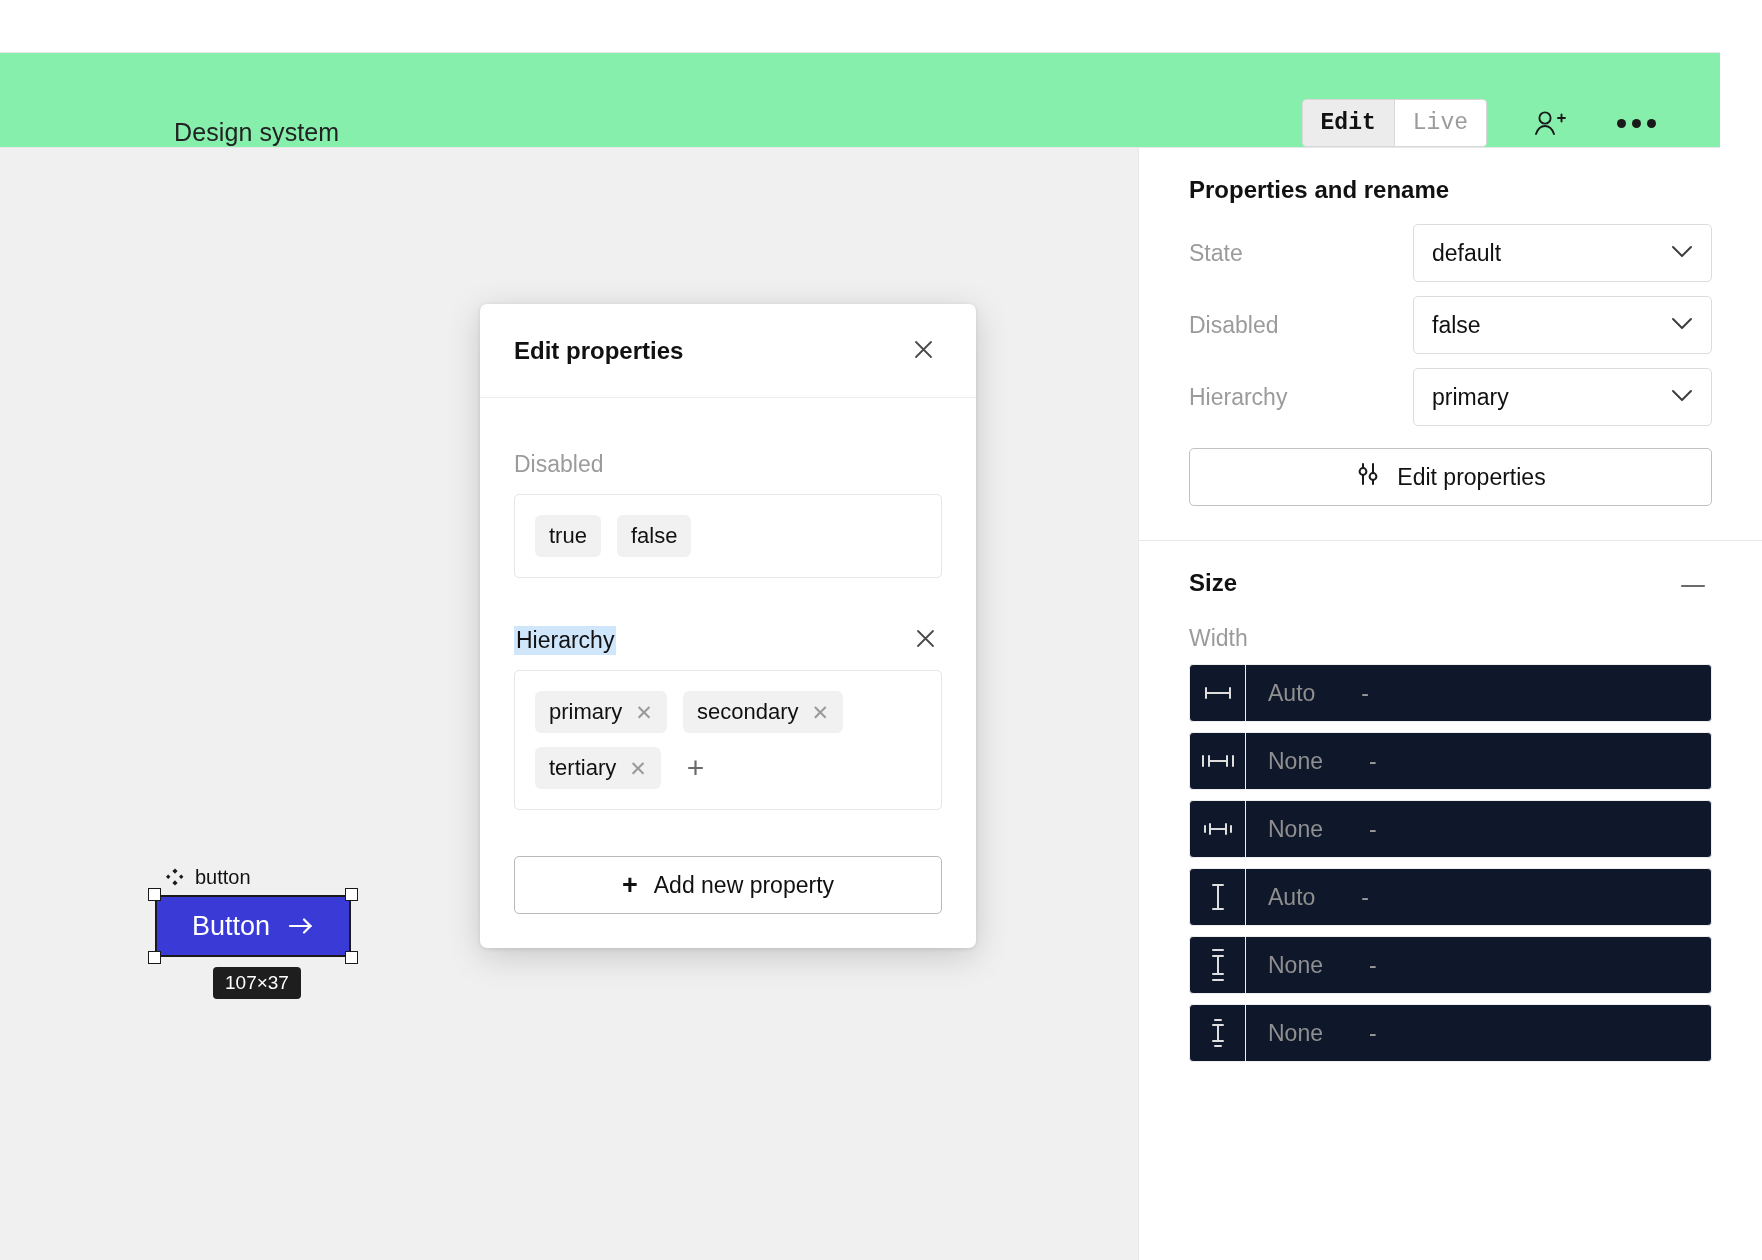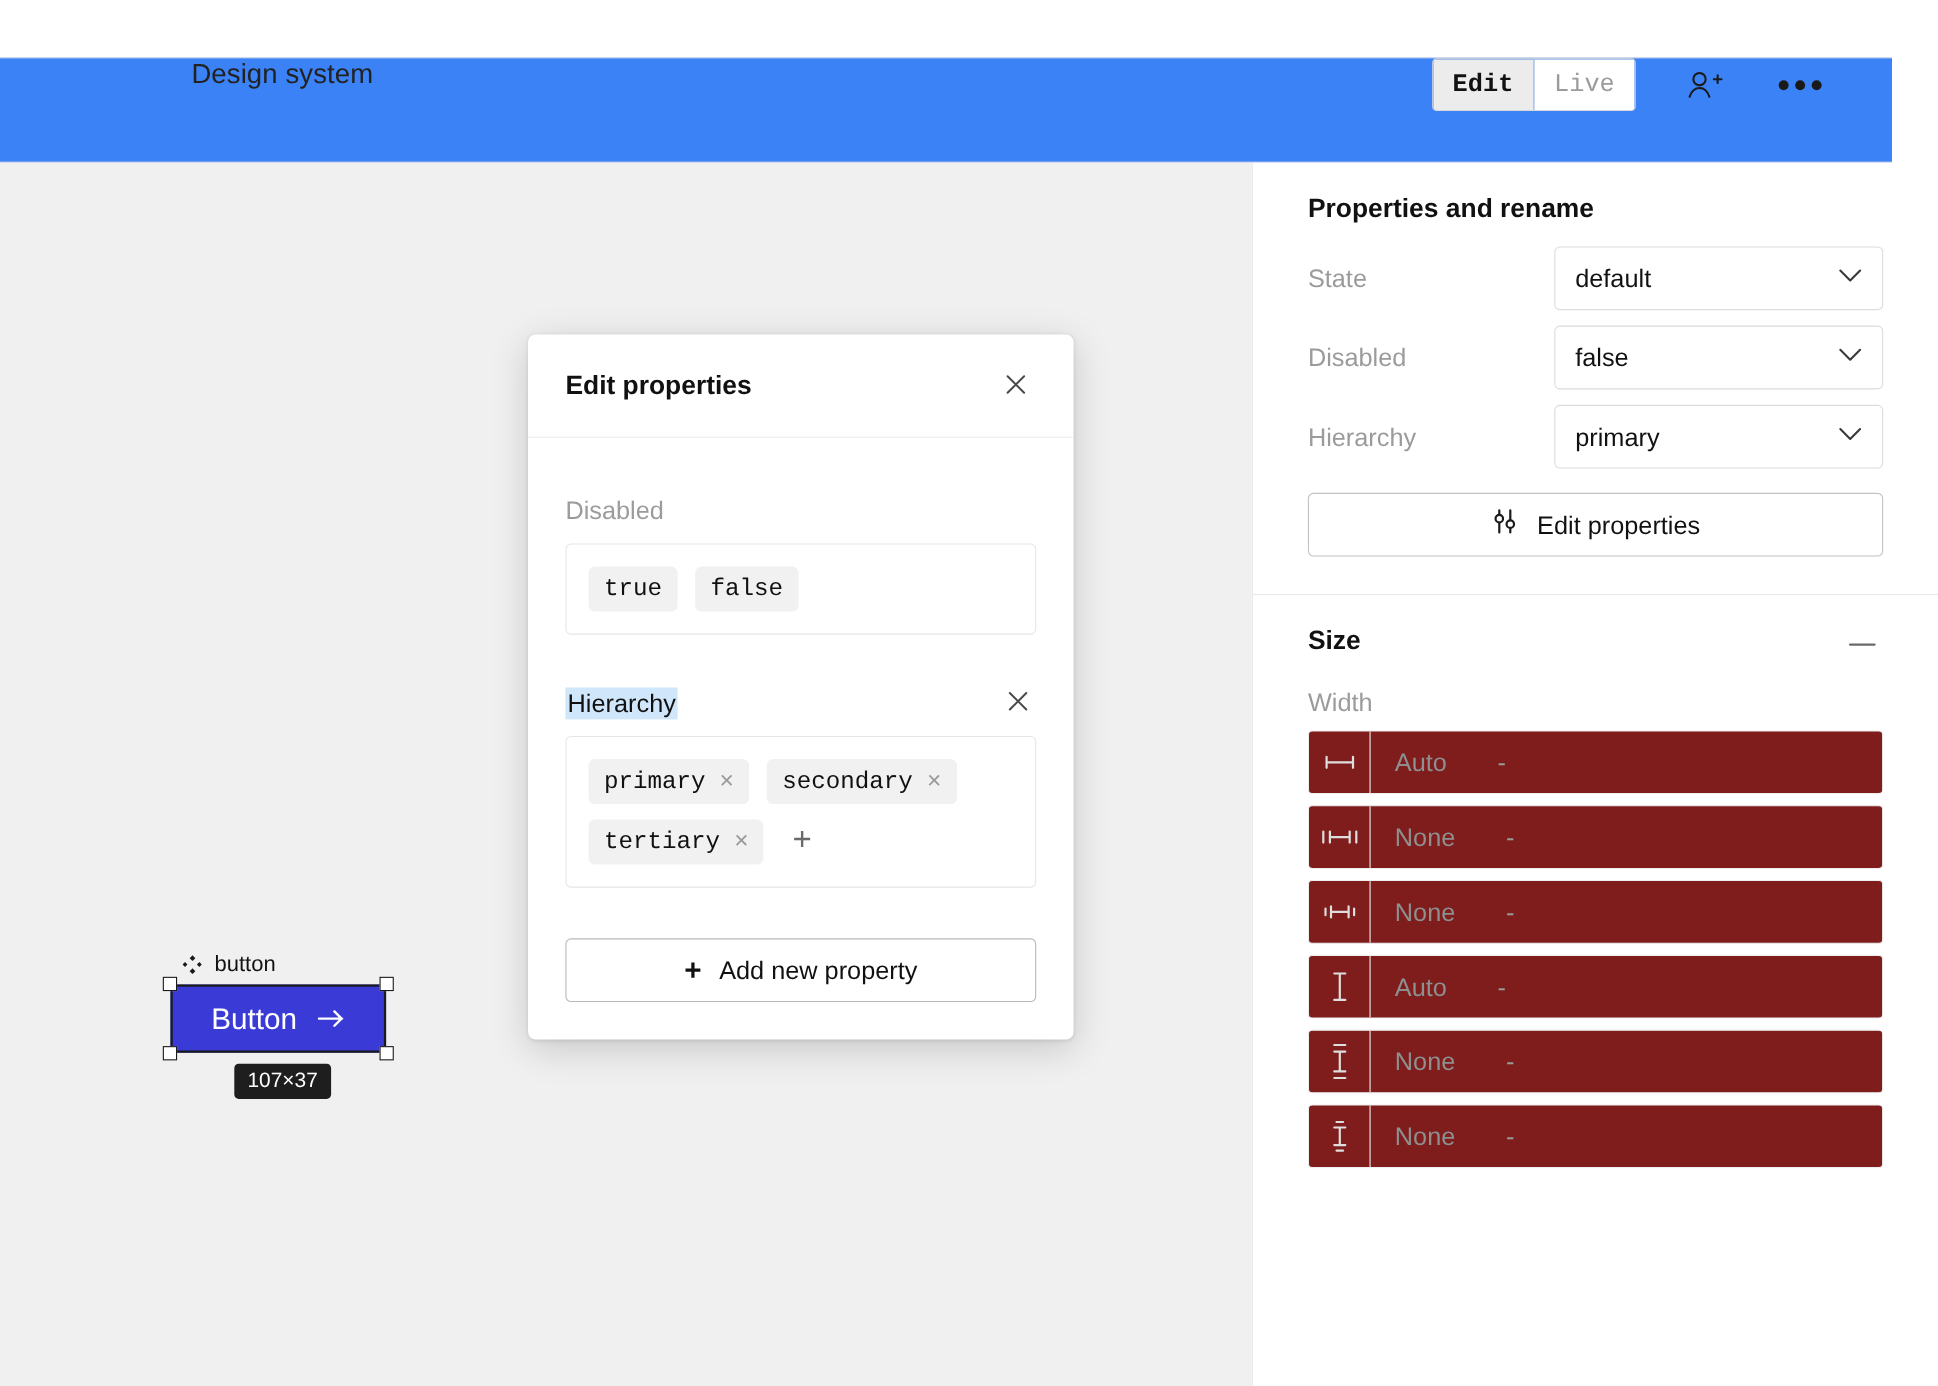--- a/index.html
+++ b/index.html
@@ -9,22 +9,22 @@
     background: #ffffff;
     font-family: "Liberation Sans", sans-serif;
     color: #1a1a1a;
     overflow: hidden;
   }
   .app { position: relative; width: 1762px; height: 1260px; background:#fff; }
 
   
   .topbar {
     position:absolute; left:0; top:52px; width:1720px; height:96px;
-    background:#3b82f6; border-top:1px solid #e8e8e8; border-bottom:1px solid #e8e8e8;
-    display:flex; align-items:flex-start;
+    background:#86efac; border-top:1px solid #e8e8e8; border-bottom:1px solid #e8e8e8;
+    display:flex; align-items:flex-end;
   }
   .doc-title {
     margin-left:174px; font-size:25px; color:#222; letter-spacing:0.1px;
   }
   .topbar-right {
     margin-left:auto; margin-right:60px; display:flex; align-items:center; gap:42px;
   }
   .seg {
     display:flex; border:1px solid #d8d8d8; border-radius:4px; overflow:hidden;
     height:48px;
@@ -97,21 +97,21 @@
   .prop-head {
     display:flex; align-items:center; margin-bottom:14px; height:32px;
   }
   .prop-name { font-size:23px; color:#9b9b9b; }
   .prop-name.selected {
     color:#111; background:#cfe6fb; padding:1px 2px;
   }
   .prop-remove { margin-left:auto; background:none; border:none; cursor:pointer; padding:4px; }
   .chip-field {
     border:1px solid #e6e6e6; border-radius:5px; padding:20px;
-    display:flex; flex-wrap:wrap; gap:14px 16px; align-items:center;font-family:Liberation Mono, monospace;
+    display:flex; flex-wrap:wrap; gap:14px 16px; align-items:center;
   }
   .chip {
     display:inline-flex; align-items:center; gap:13px;
     background:#f1f1f1; border-radius:6px; padding:8px 14px;
     font-size:22px; color:#111; cursor:pointer;
   }
   .chip .x { color:#9a9a9a; font-size:21px; line-height:1; }
   .add-chip {
     background:none; border:none; cursor:pointer; padding:4px 10px;
     font-size:30px; color:#6b6b6b; line-height:1; font-family:inherit;
@@ -145,21 +145,21 @@
   .select .chev { margin-left:auto; }
   .edit-props-btn {
     margin-top:22px; width:100%; height:58px;
     border:1px solid #c2c2c2; border-radius:5px; background:#fff;
     display:flex; align-items:center; justify-content:center; gap:16px;
     font-size:23px; color:#111; cursor:pointer; font-family:inherit;
   }
   .sub-label { font-size:23px; color:#9b9b9b; margin:28px 0 12px; }
   .size-row {
     display:flex; align-items:stretch; height:58px;
-    border:1px solid #eeeeee; border-radius:4px; margin-bottom:10px; background:#7f1d1d;
+    border:1px solid #eeeeee; border-radius:4px; margin-bottom:10px; background:#0f172a;
   }
   .size-icon {
     width:56px; flex:none; display:flex; align-items:center; justify-content:center;
     border-right:1px solid #eeeeee;
   }
   .size-val {
     flex:1; display:flex; align-items:center; gap:46px; padding:0 22px;
     font-size:23px; color:#8f8f8f; cursor:text;
   }
   .size-dash { color:#9b9b9b; }

